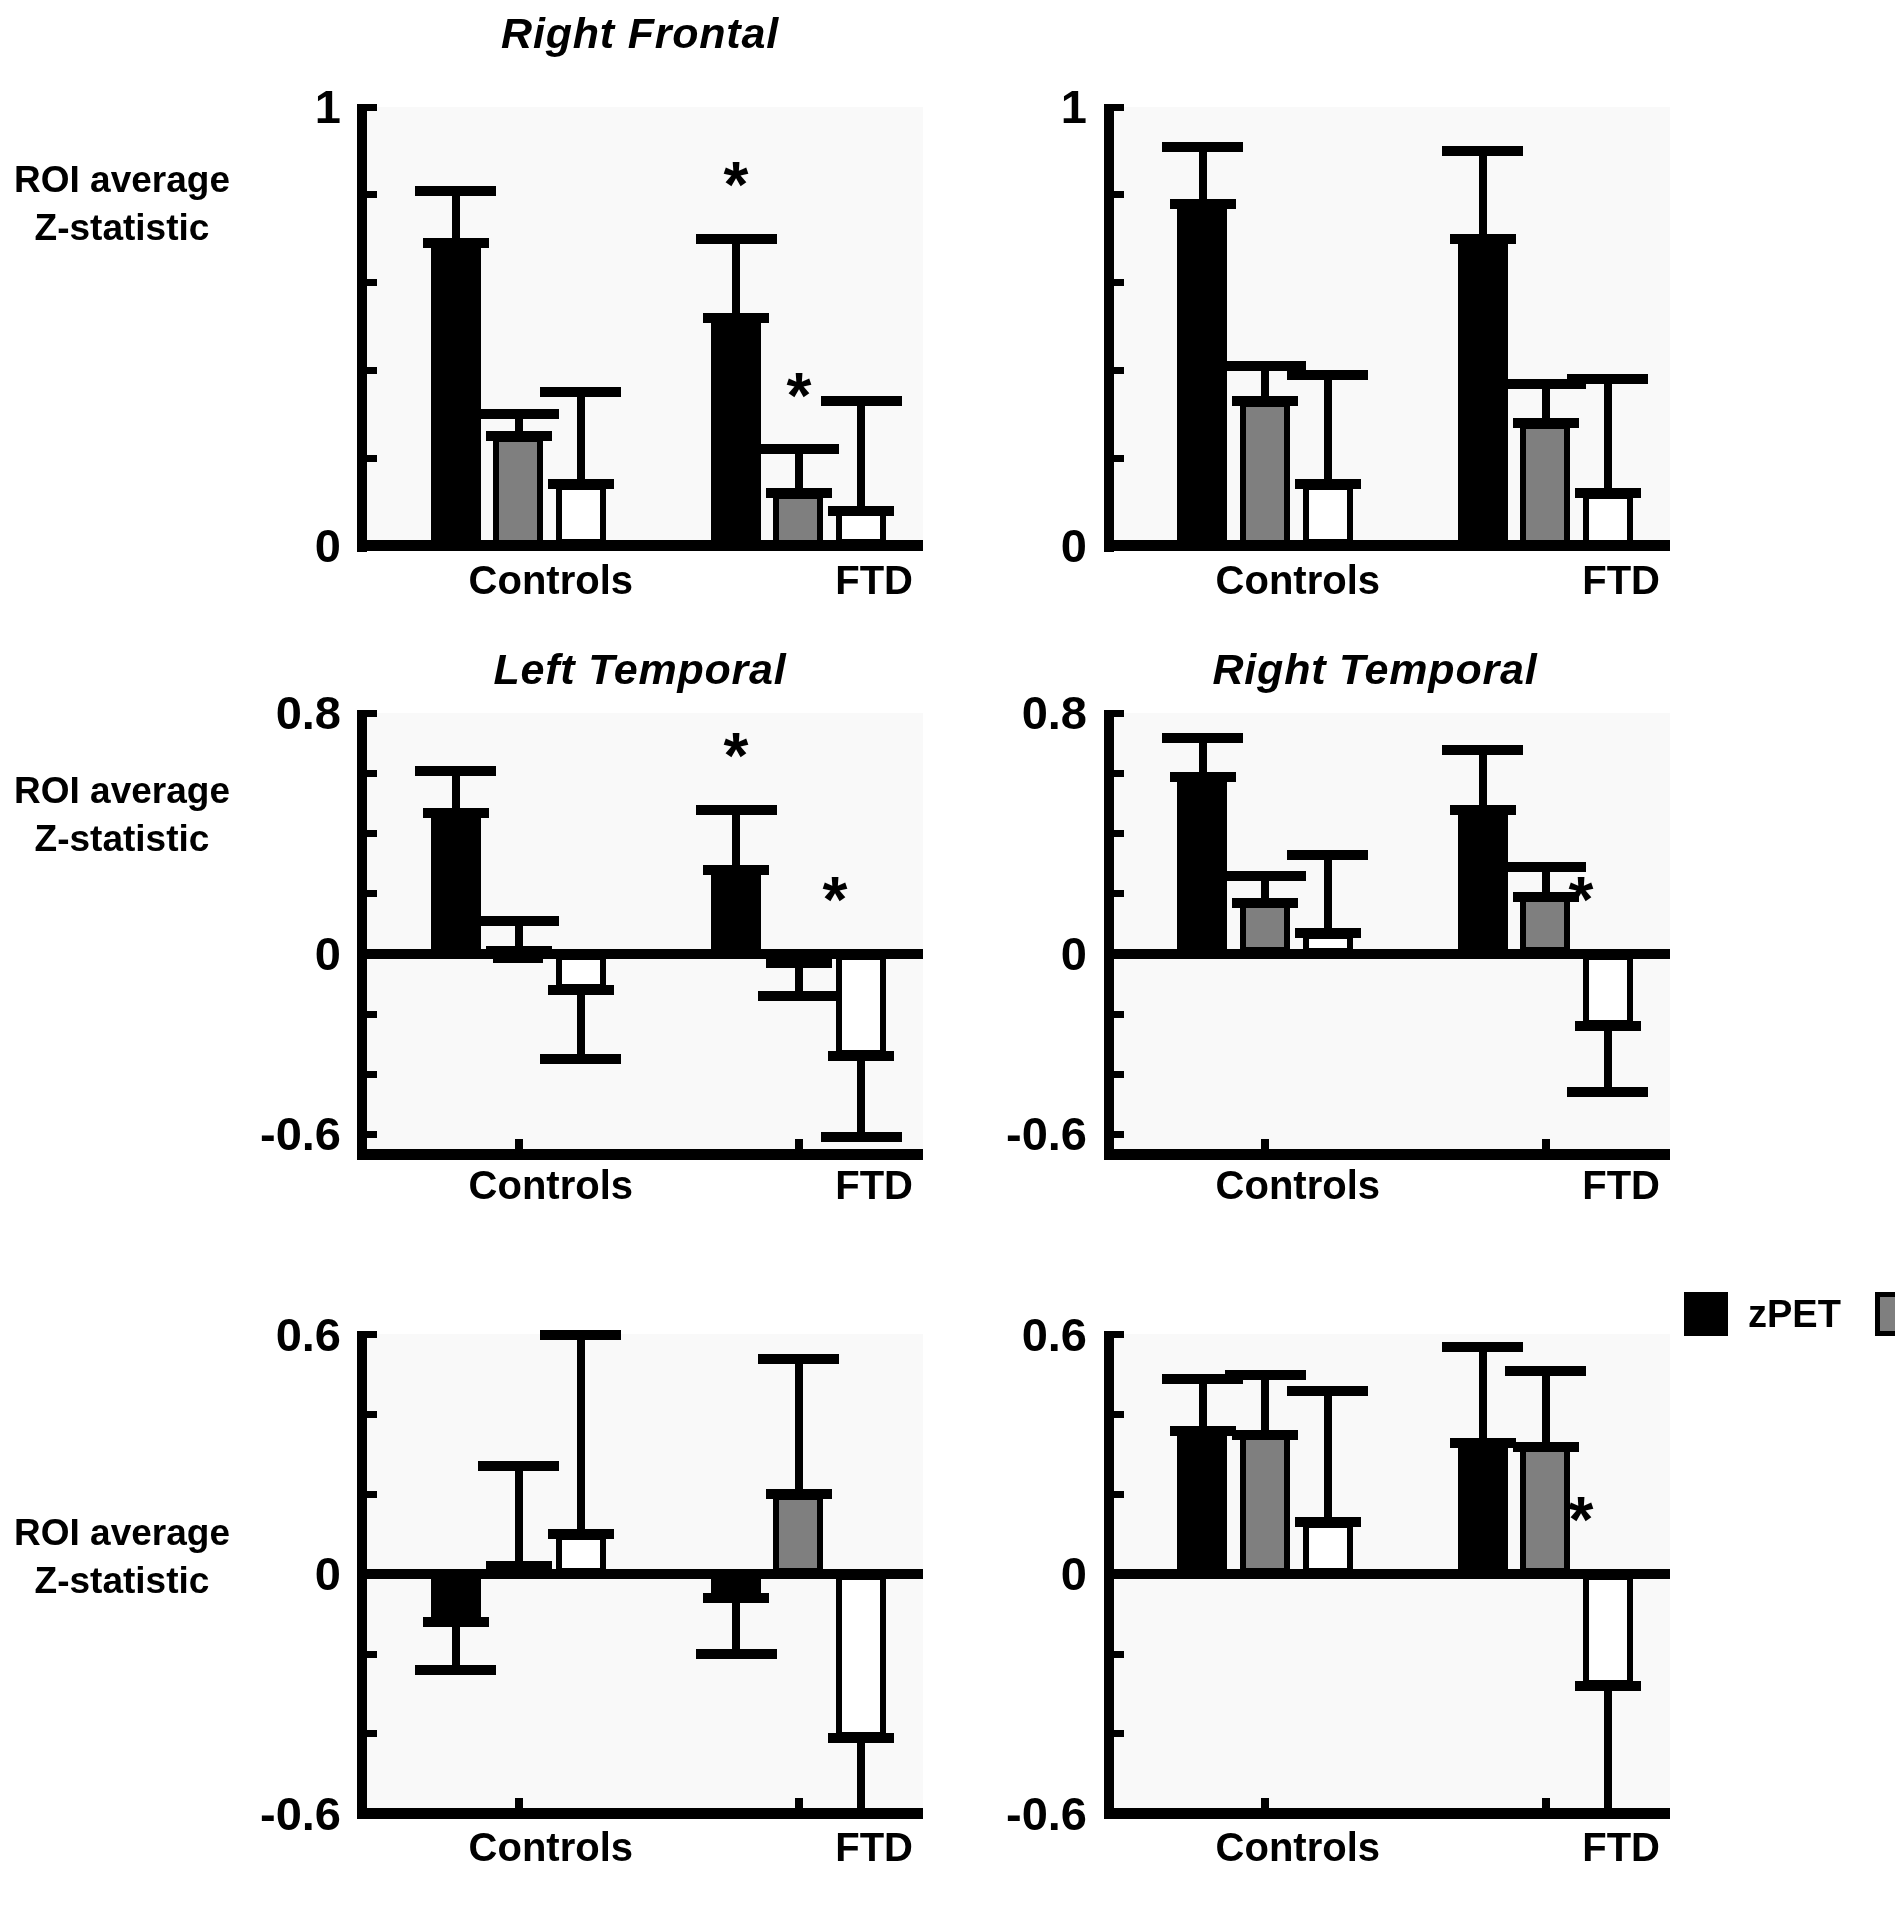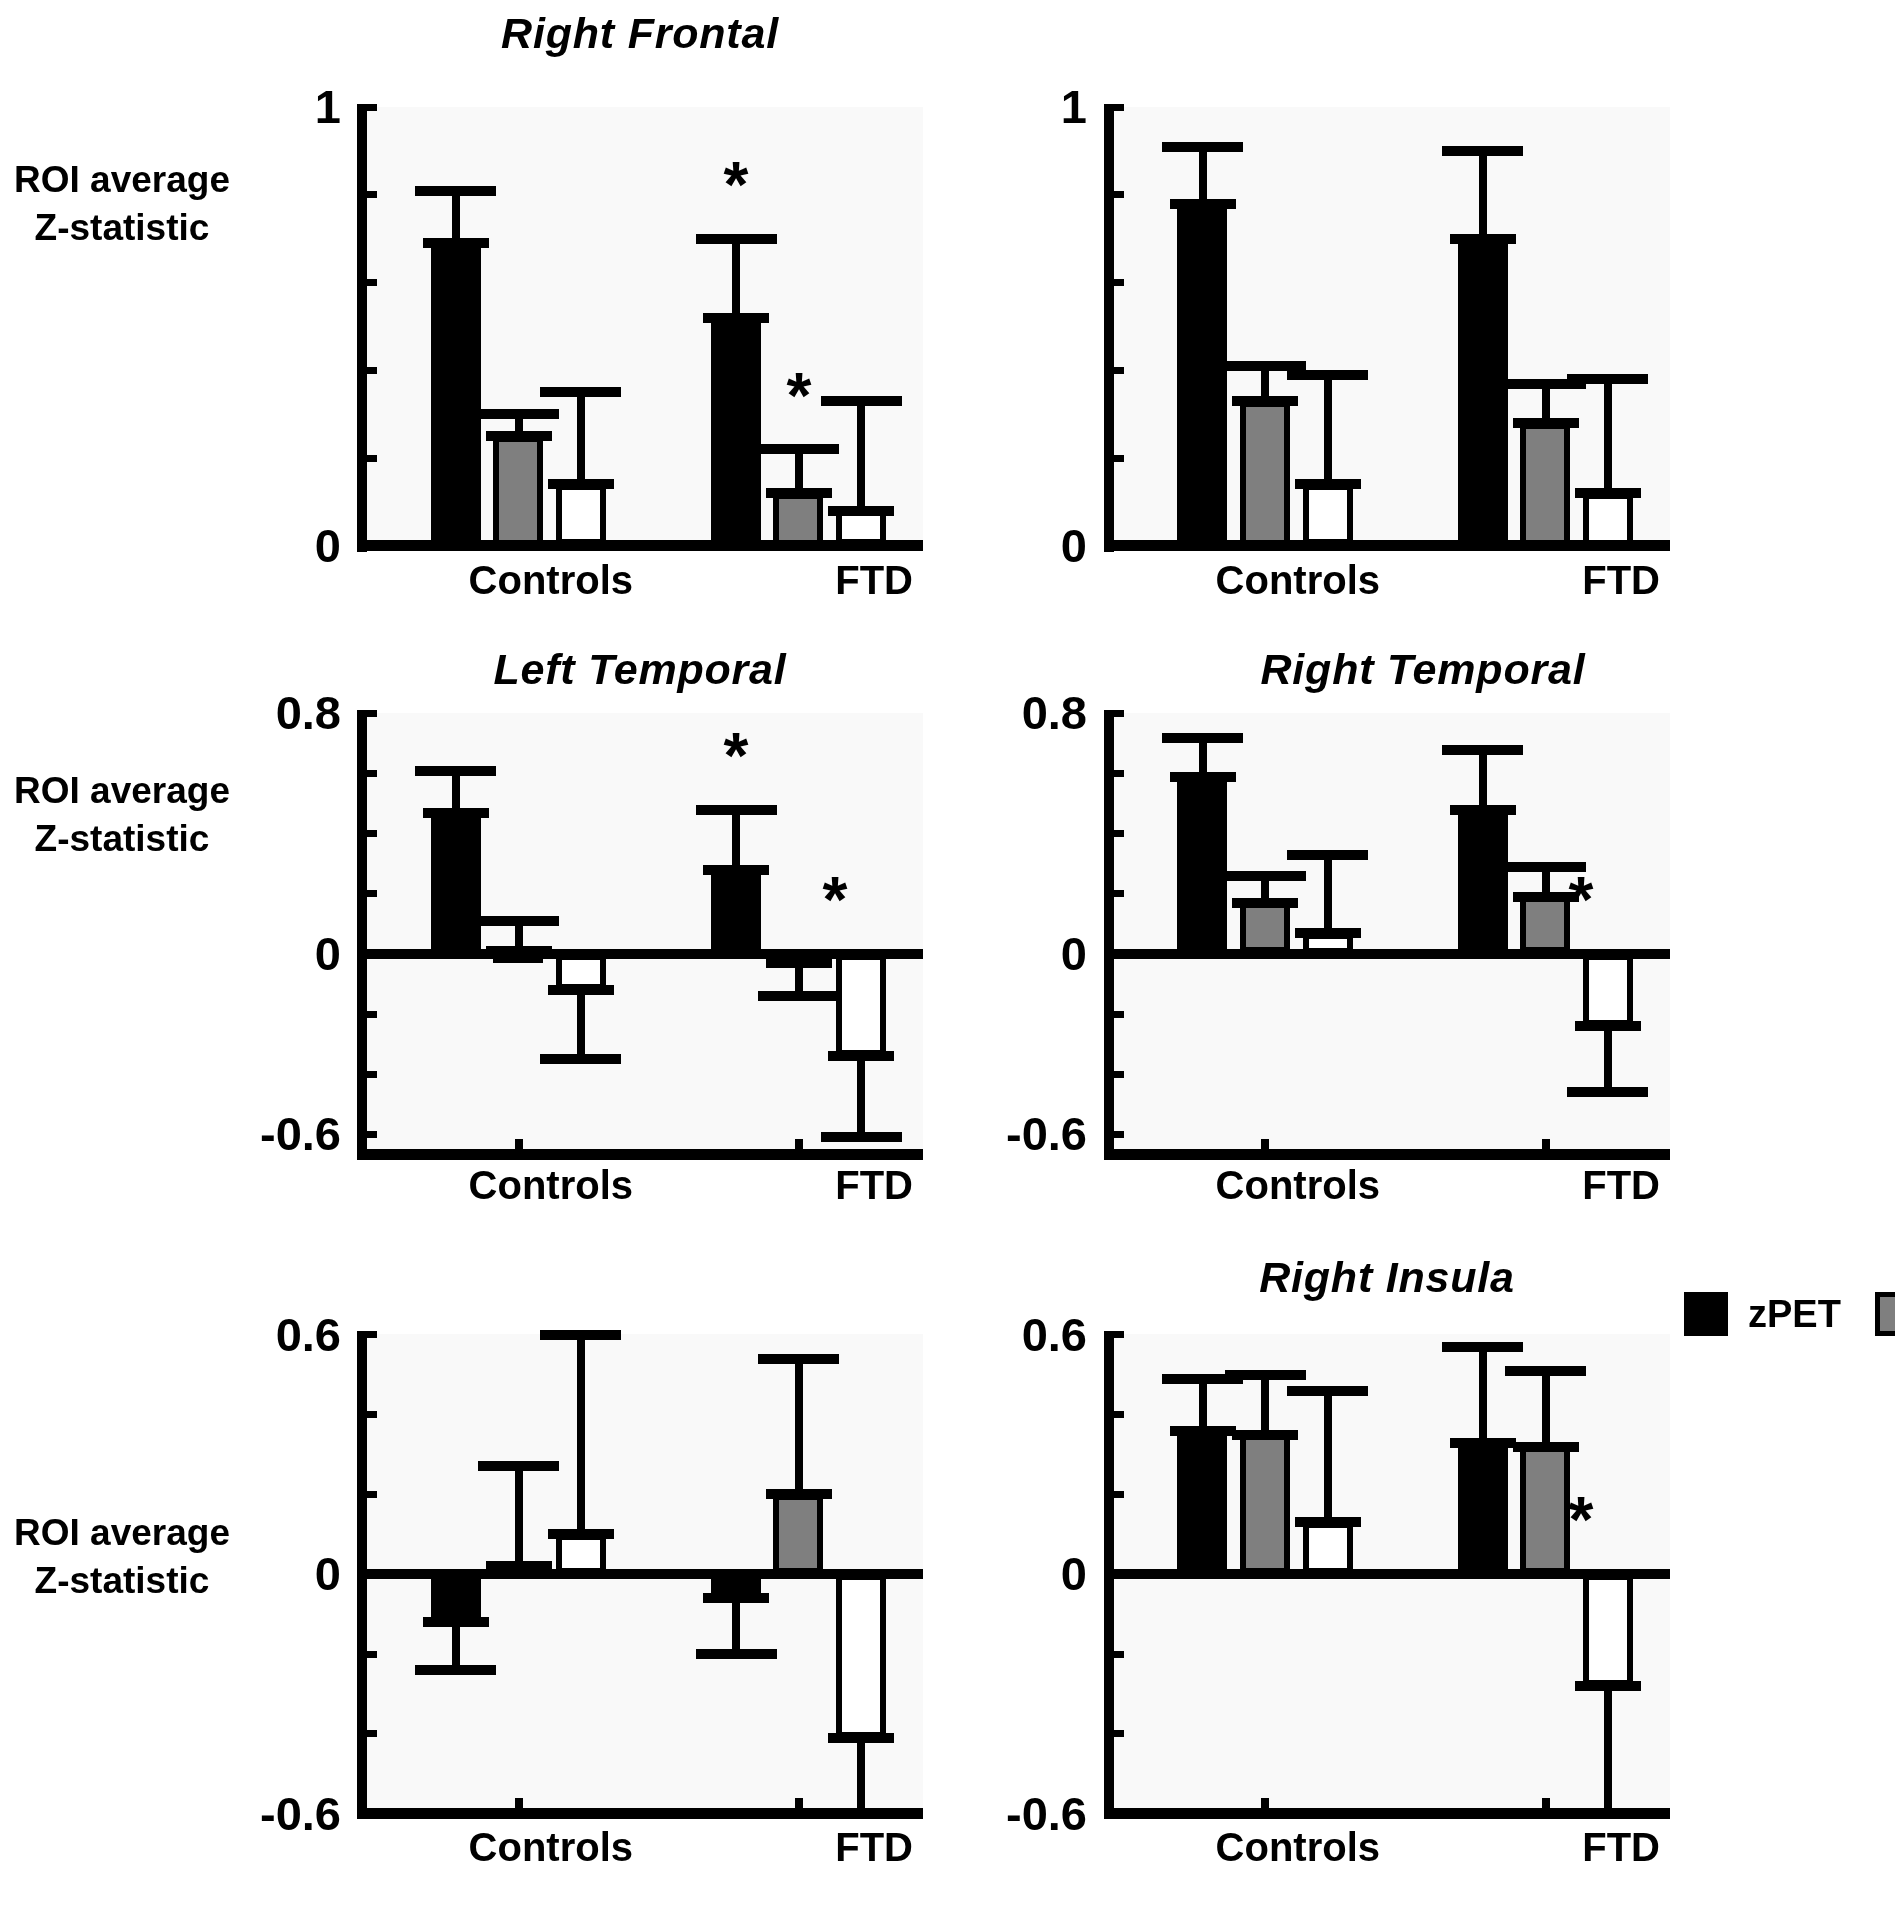--- a/index.html
+++ b/index.html
@@ -29,22 +29,21 @@
   .legend-swatch{width:44px;height:44px;border:5.3px solid #000;box-sizing:border-box;background:#fff;}
   .legend-label{font:700 38px "Liberation Sans",sans-serif;}
 </style>
 </head>
 <body>
 
 <div id="canvas">
 
   <div class="panel-title" style="left:357px;top:9.2px;">Right Frontal</div>
   <div class="panel-title" style="left:357px;top:645px;">Left Temporal</div>
-  <div class="panel-title" style="left:1140px;top:645px;font-style:italic;">Right Temporal</div>
-  <div class="panel-title" style="left:1104px;top:1253px;">Right Insula</div>
+  <div class="panel-title" style="left:1092px;top:645px;font-style:italic;">Right Temporal</div>
 
   <div class="row-label" style="left:0px;top:156px;">
     <div>ROI average</div>
     <div>Z-statistic</div>
   </div>
   <div class="row-label" style="left:0px;top:767px;">
     <div>ROI average</div>
     <div>Z-statistic</div>
   </div>
   <div class="row-label" style="left:0px;top:1509px;">

